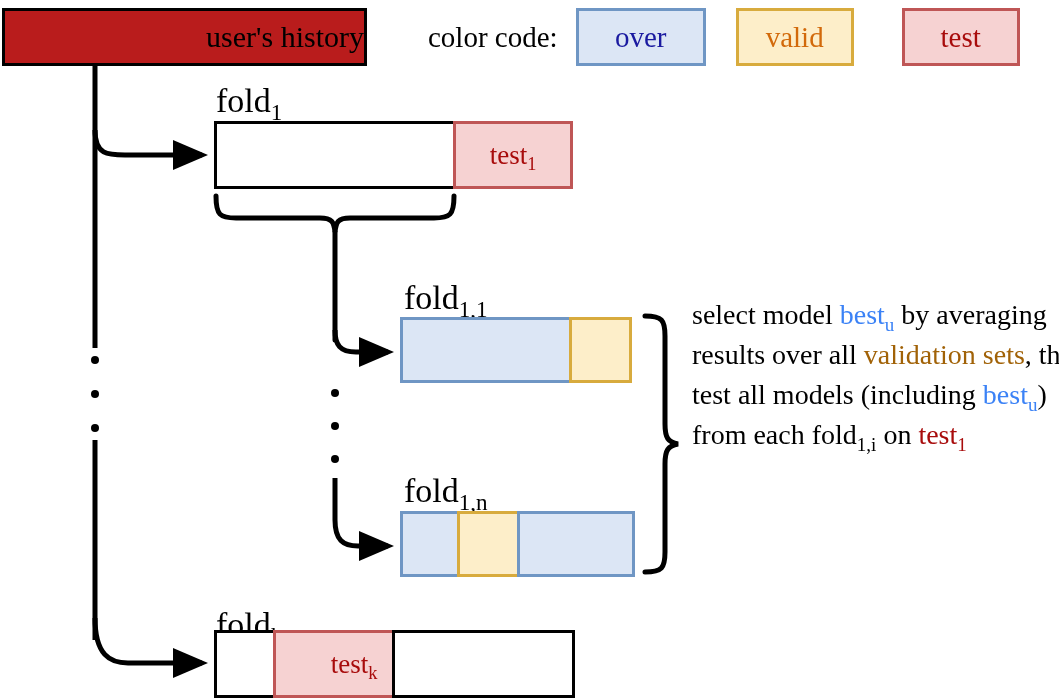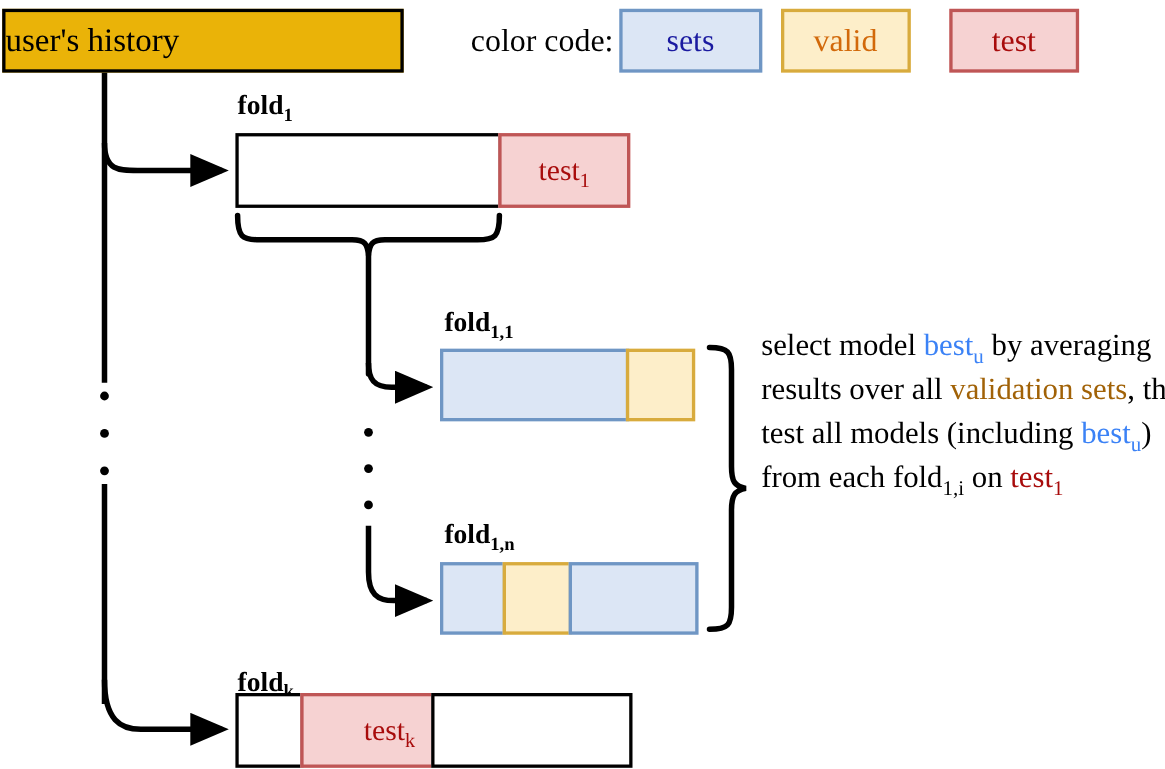--- a/index.html
+++ b/index.html
@@ -19,22 +19,22 @@
     background: #ffffff;
     overflow: hidden;
   }
   .abs { position: absolute; }
 
   
   .box {
     box-sizing: border-box;
     display: flex;
     align-items: center;
-    justify-content: flex-start;
-    background: #eab308;
+    justify-content: flex-end;
+    background: #b91c1c;
   }
   .box-plain {
     border: 3px solid #000000;
   }
   .seg {
     box-sizing: border-box;
     display: flex;
     align-items: center;
     justify-content: center;
     font-size: 27px;
@@ -54,21 +54,21 @@
     border: 3px solid #bf5656;
     color: #a80c0c;
   }
   .seg-white {
     background: #ffffff;
     border: 3px solid #000000;
   }
 
   
   .title-text { font-size: 30px; line-height: 1; white-space: nowrap; }
-  .label { font-size: 25px; white-space: nowrap; line-height: 1; font-weight: bold; }
+  .label { font-size: 34px; white-space: nowrap; line-height: 1; }
   .legend-text { font-size: 29px; white-space: nowrap; }
   sub { font-size: 0.68em; line-height: 0; }
 
   .para {
     font-size: 28px;
     line-height: 40px;
     width: 400px;
     white-space: normal;
   }
   .c-best { color: #3b82f6; }
@@ -122,24 +122,24 @@
     <g fill="none" stroke="#000000" stroke-width="5" stroke-linecap="round">
       <path d="M645,316 C662,316 665,320 665,336 L665,424 C665,438 668,442 678,444
                C668,446 665,450 665,464 L665,552 C665,568 662,572 645,572"></path>
     </g>
   </svg>
 
   <div class="abs box box-plain" style="left:2px; top:8px; width:365px; height:58px;">
     <span class="title-text">user's history</span>
   </div>
 
-  <div class="abs" style="left:428px; top:8px; display:flex; align-items:center; gap:5px;">
+  <div class="abs" style="left:428px; top:8px; display:flex; align-items:center; gap:18px;">
     <span class="legend-text">color code:</span>
     <div class="seg seg-train" style="width:130px; height:58px; font-size:29px;">
-      <span>sets</span>
+      <span>over</span>
     </div>
     <div class="seg seg-valid" style="width:118px; height:58px; font-size:29px; margin-left:12px;">
       <span>valid</span>
     </div>
     <div class="seg seg-test" style="width:118px; height:58px; font-size:29px; margin-left:30px;">
       <span>test</span>
     </div>
   </div>
 
   <div class="abs label" style="left:216px; top:84px;">

